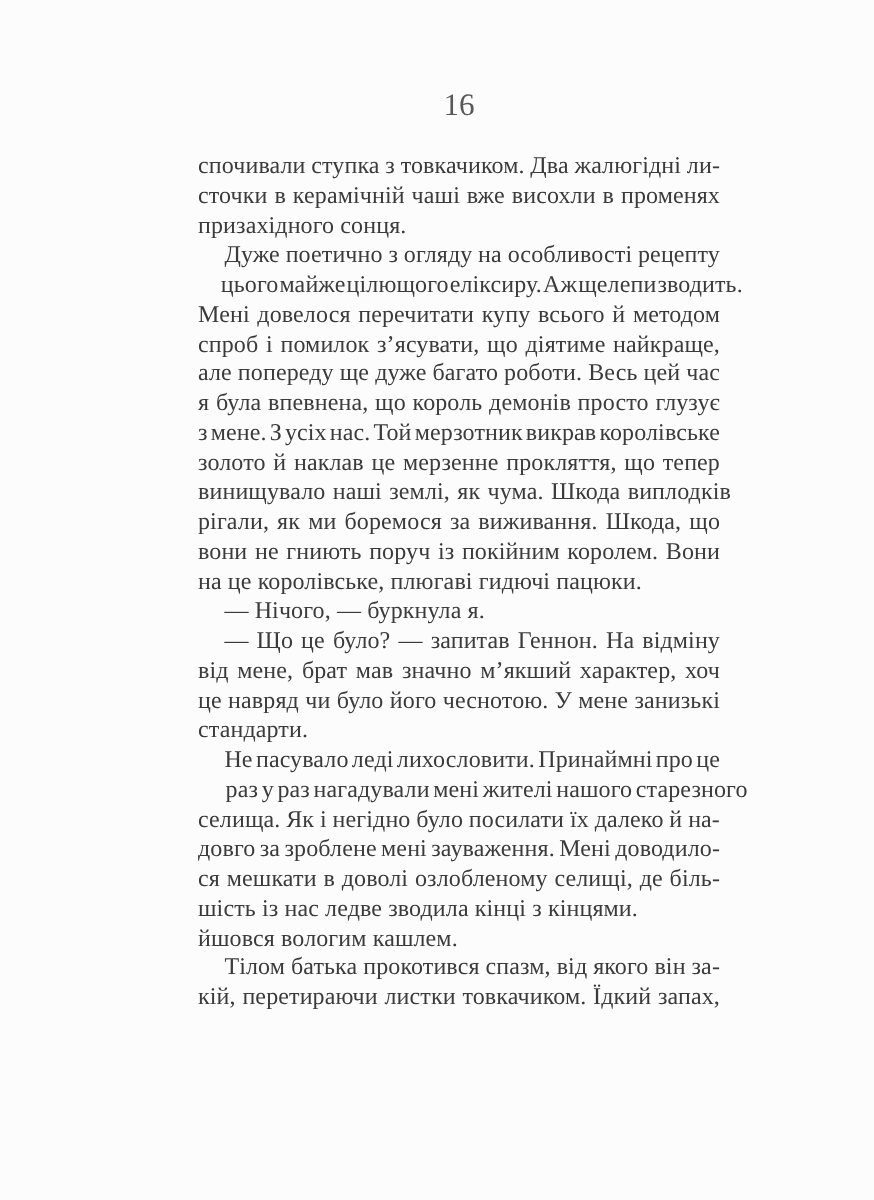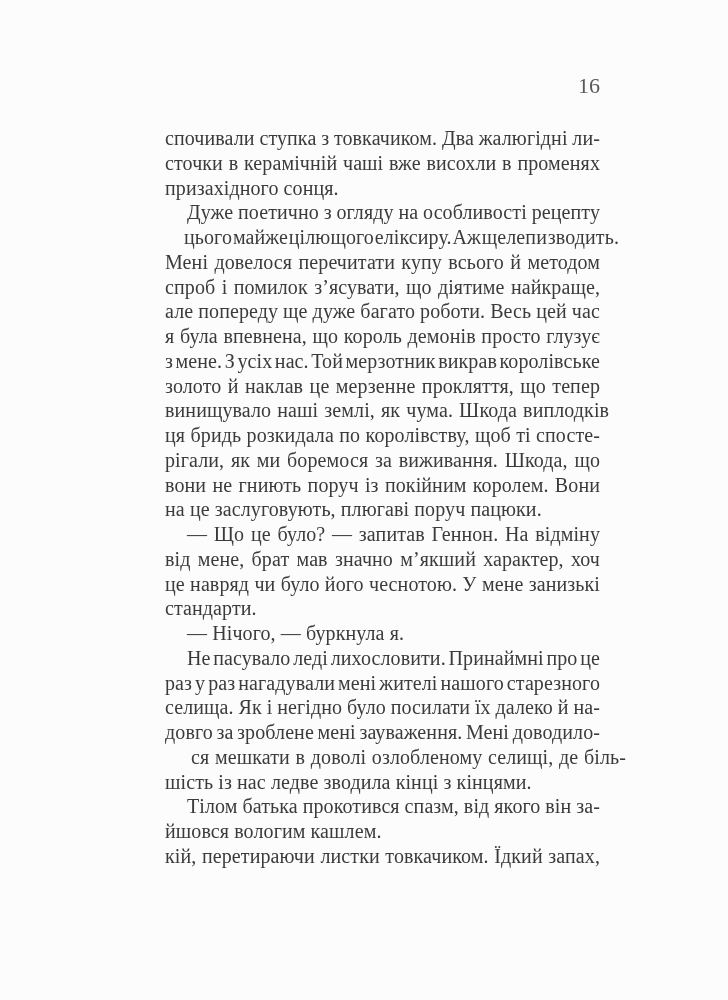--- a/index.html
+++ b/index.html
@@ -20,22 +20,22 @@
     left: 165px;
     top: 0;
     width: 435px;
     height: 1000px;
   }
   .page-number {
     position: absolute;
     top: 75px;
     left: 0;
     width: 100%;
-    text-align: right;
-    font-size: 22px;
+    text-align: center;
+    font-size: 26px;
     line-height: 1;
     color: var(--pn, #595959);
   }
   .text-block {
     position: absolute;
     top: 126px;
     left: 0;
     width: 435px;
     font-size: 20px;
     line-height: 24.75px;
@@ -68,43 +68,42 @@
       <div class="paragraph">
         <div class="line indent"><span style="word-spacing: -0.286458px;">Дуже поетично з огляду на особливості рецепту</span></div>
         <div class="line"><span style="word-spacing: -4.22917px; margin-left: 19px;">цього майже цілющого еліксиру. Аж щелепи зводить.</span></div>
         <div class="line"><span style="word-spacing: 1.25781px;">Мені довелося перечитати купу всього й методом</span></div>
         <div class="line"><span style="word-spacing: 1.29688px; margin-top: 42px;">спроб і помилок з’ясувати, що діятиме найкраще,</span></div>
         <div class="line"><span style="word-spacing: -0.0839844px;">але попереду ще дуже багато роботи. Весь цей час</span></div>
         <div class="line"><span style="word-spacing: 0.546875px;">я була впевнена, що король демонів просто глузує</span></div>
         <div class="line"><span style="word-spacing: -2.53516px;">з мене. З усіх нас. Той мерзотник викрав королівське</span></div>
         <div class="line"><span style="word-spacing: 1.32143px;">золото й наклав це мерзенне прокляття, що тепер</span></div>
         <div class="line"><span style="word-spacing: 1.02604px;">винищувало наші землі, як чума. Шкода виплодків</span></div>
-        <div class="line"><span style="word-spacing: 0.303571px;">ця бридь розкидала по королівству, щоб ті спосте-</span></div>
         <div class="line"><span style="word-spacing: 1.64062px;">рігали, як ми боремося за виживання. Шкода, що</span></div>
         <div class="line"><span style="word-spacing: 1.22321px;">вони не гниють поруч із покійним королем. Вони</span></div>
-        <div class="line"><span>на це заслуговують, плюгаві поруч пацюки.</span></div>
+        <div class="line"><span>на це королівське, плюгаві гидючі пацюки.</span></div>
+      </div>
+      <div class="paragraph">
+        <div class="line indent"><span>— Нічого, — буркнула я.</span></div>
       </div>
       <div class="paragraph">
         <div class="line indent"><span style="word-spacing: 1.62305px;">— Що це було? — запитав Геннон. На відміну</span></div>
         <div class="line"><span style="word-spacing: 2.15179px;">від мене, брат мав значно м’якший характер, хоч</span></div>
         <div class="line"><span style="word-spacing: 0.201172px;">це навряд чи було його чеснотою. У мене занизькі</span></div>
         <div class="line"><span>стандарти.</span></div>
       </div>
       <div class="paragraph">
-        <div class="line indent"><span>— Нічого, — буркнула я.</span></div>
-      </div>
-      <div class="paragraph">
         <div class="line indent"><span style="word-spacing: -2.35938px;">Не пасувало леді лихословити. Принаймні про це</span></div>
-        <div class="line"><span style="word-spacing: -2.09152px;">раз у раз нагадували мені жителі нашого старезного</span></div>
+        <div class="line"><span style="word-spacing: -2.09152px; margin-left: 23px;">раз у раз нагадували мені жителі нашого старезного</span></div>
         <div class="line"><span style="word-spacing: -0.241319px;">селища. Як і негідно було посилати їх далеко й на-</span></div>
         <div class="line"><span style="word-spacing: -1.45833px;">довго за зроблене мені зауваження. Мені доводило-</span></div>
-        <div class="line"><span style="word-spacing: 0.598214px; margin-left: 26px;">ся мешкати в доволі озлобленому селищі, де біль-</span></div>
+        <div class="line"><span style="word-spacing: 0.598214px;">ся мешкати в доволі озлобленому селищі, де біль-</span></div>
         <div class="line"><span>шість із нас ледве зводила кінці з кінцями.</span></div>
       </div>
       <div class="paragraph">
+        <div class="line"><span>йшовся вологим кашлем.</span></div>
         <div class="line indent"><span style="word-spacing: -0.165179px;">Тілом батька прокотився спазм, від якого він за-</span></div>
-        <div class="line"><span>йшовся вологим кашлем.</span></div>
       </div>
       <div class="paragraph">
         <div class="line"><span style="word-spacing: 0.515625px;">кій, перетираючи листки товкачиком. Їдкий запах,</span></div>
       </div>
     </div>
 </div>
 
 </body></html>

